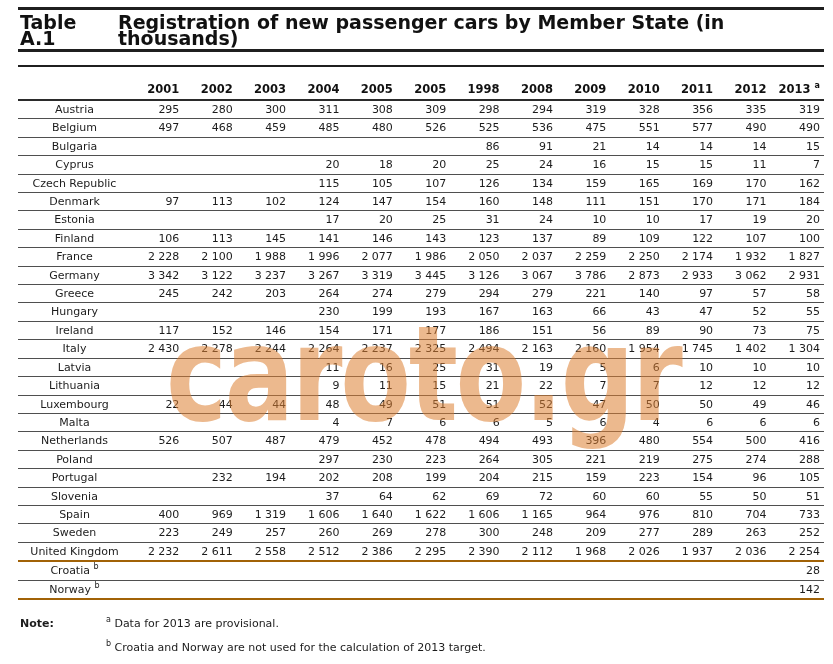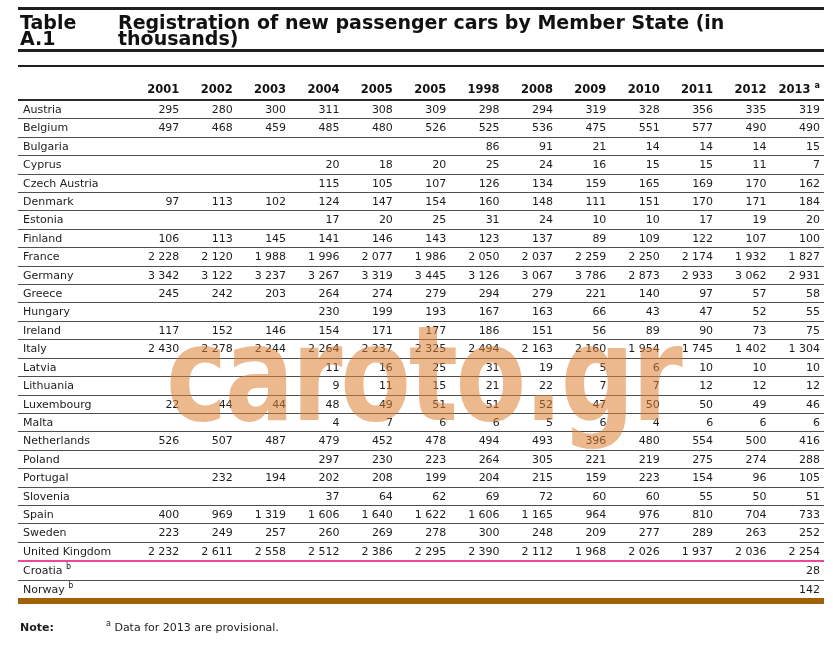--- a/index.html
+++ b/index.html
@@ -39,23 +39,23 @@
     text-align: right; padding: 15px 4px 3px 0;
     white-space: nowrap; color: #111;
   }
   table.data thead th.first { text-align: left; padding-left: 5px; }
   table.data td {
     border-bottom: 1px solid #4f4f4f;
     text-align: right; padding: 2px 4px 2px 0;
     line-height: 13.4px; white-space: nowrap;
     overflow: hidden;
   }
-  table.data td.first { text-align: left; padding-left: 5px; }
-  table.data tr.main-end td { border-bottom: 2px solid #ec4899; margin-left: 25px; }
-  table.data tr:last-child td { border-bottom: 6px solid #a16207; }
+  table.data td.first { text-align: center; padding-left: 5px; }
+  table.data tr.main-end td { border-bottom: 2px solid #a16207; margin-left: 25px; }
+  table.data tr:last-child td { border-bottom: 2px solid #a16207; }
   sup { font-size: 8px; line-height: 0; }
 
   .note {
     display: flex; margin-top: 17px; font-size: 11px; line-height: 14px;
   }
   .note-label { width: 86px; flex: 0 0 auto; font-weight: bold; padding-left: 2px; }
   .note-line { margin-bottom: 10px; }
 
   .watermark {
     position: absolute; left: 166px; top: 290px;
@@ -175,21 +175,21 @@
               <td>20</td>
               <td>25</td>
               <td>24</td>
               <td>16</td>
               <td>15</td>
               <td>15</td>
               <td>11</td>
               <td>7</td>
             </tr>
             <tr>
-              <td class="first">Czech Austria</td>
+              <td class="first">Czech Republic</td>
               <td></td>
               <td></td>
               <td></td>
               <td>115</td>
               <td>105</td>
               <td>107</td>
               <td>126</td>
               <td>134</td>
               <td>159</td>
               <td>165</td>
@@ -241,21 +241,21 @@
               <td>137</td>
               <td>89</td>
               <td>109</td>
               <td>122</td>
               <td>107</td>
               <td>100</td>
             </tr>
             <tr>
               <td class="first">France</td>
               <td>2 228</td>
-              <td>2 120</td>
+              <td>2 100</td>
               <td>1 988</td>
               <td>1 996</td>
               <td>2 077</td>
               <td>1 986</td>
               <td>2 050</td>
               <td>2 037</td>
               <td>2 259</td>
               <td>2 250</td>
               <td>2 174</td>
               <td>1 932</td>
@@ -550,18 +550,19 @@
               <td>142</td>
             </tr>
           </tbody>
       </table>
     </div>
 
     <div class="note">
       <div class="note-label">Note:</div>
       <div class="note-items">
         <div class="note-line"><sup>a</sup> <span>Data for 2013 are provisional.</span></div>
+        <div class="note-line"><sup>b</sup> <span>Croatia and Norway are not used for the calculation of 2013 target.</span></div>
       </div>
     </div>
   </div>
 
   <div class="watermark" style="color: rgb(221, 128, 51);">caroto.gr</div>
 </div>
 
 </body></html>

